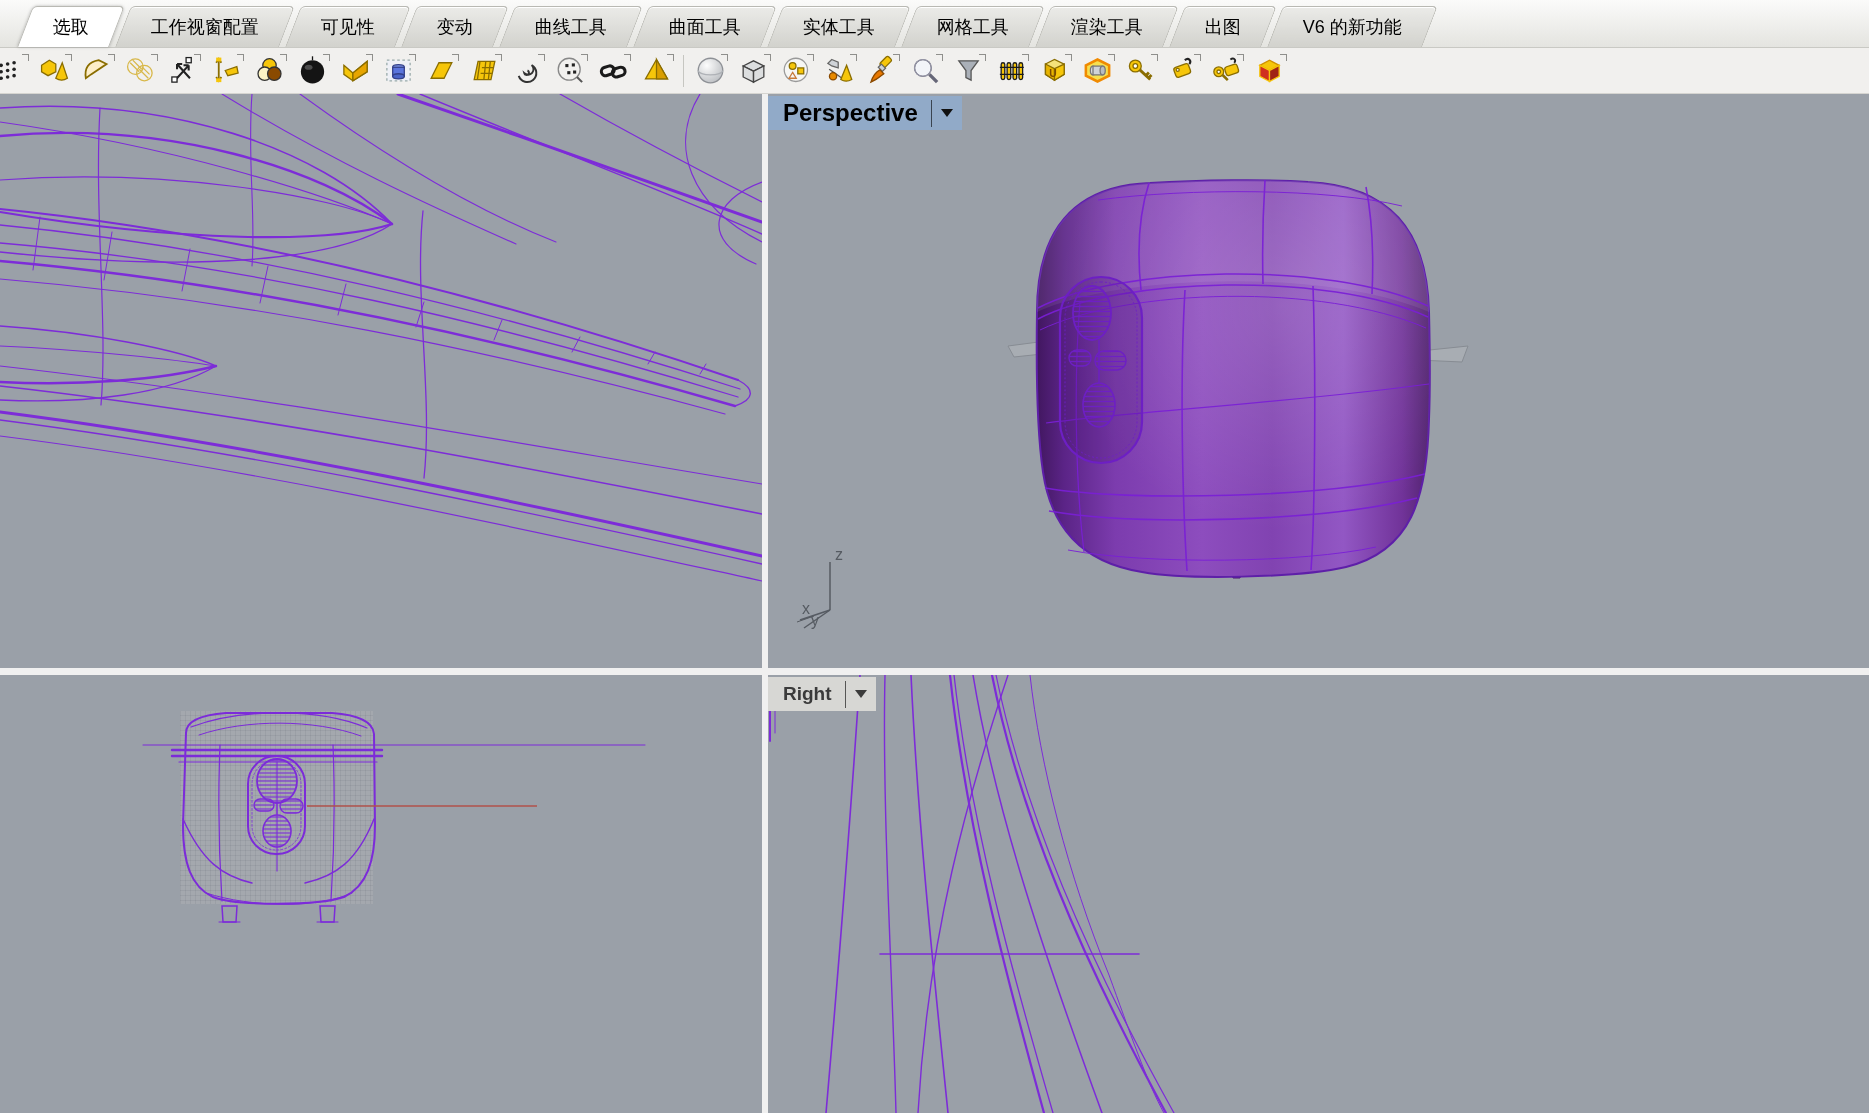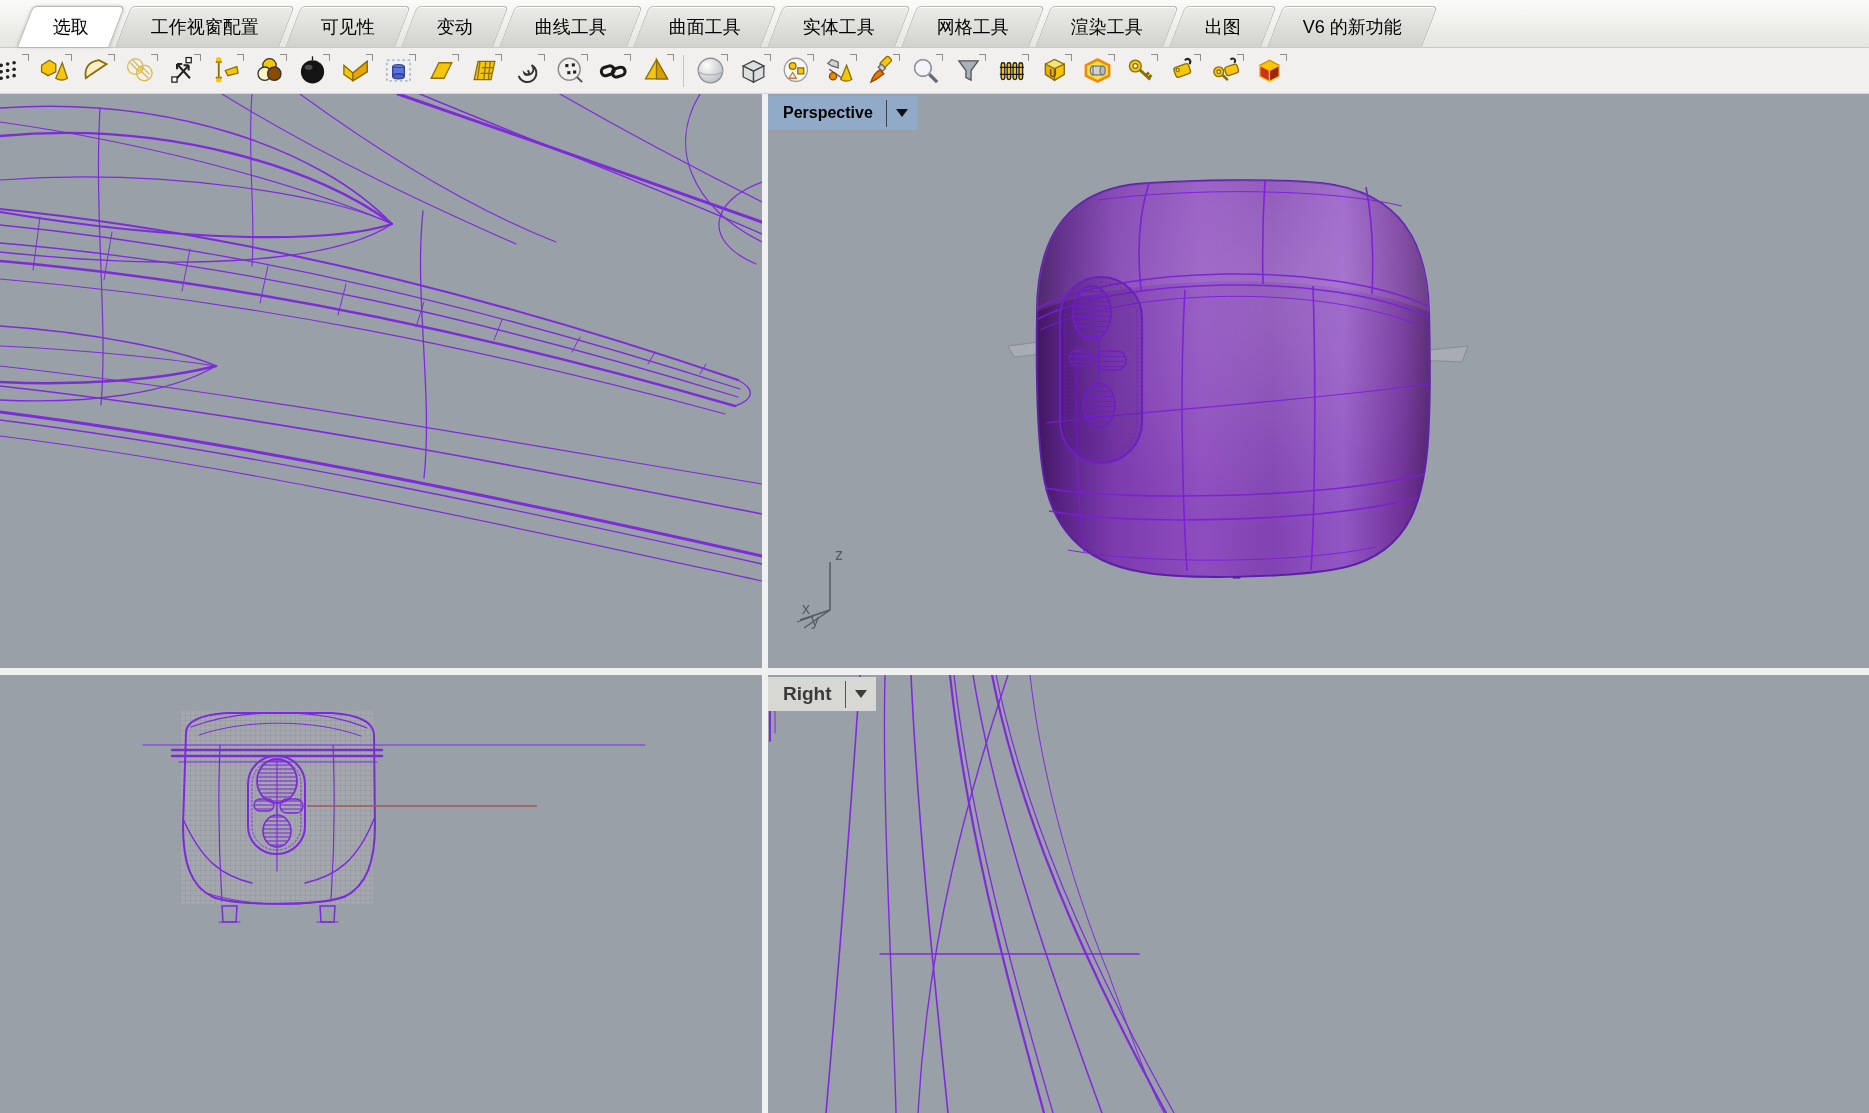--- a/index.html
+++ b/index.html
@@ -46,21 +46,21 @@
   .vp{position:absolute;background:#9aa0a8;overflow:hidden;}
   #vp-tl{left:0;top:0;width:762px;height:574px;}
   #vp-p {left:768px;top:0;width:1101px;height:574px;}
   #vp-bl{left:0;top:581px;width:762px;height:438px;}
   #vp-br{left:768px;top:581px;width:1101px;height:438px;}
   .vp svg.fill{position:absolute;left:0;top:0;width:100%;height:100%;}
   .vp-label{
     position:absolute;top:2px;left:0;height:34px;display:flex;align-items:center;
     padding:0 9px 0 15px;font-weight:bold;z-index:5;cursor:default;
   }
-  .vp-label.active{background:#91aac8;color:#000;font-size:16px;}
+  .vp-label.active{background:#91aac8;color:#000;font-size:24px;}
   .vp-label.inactive{background:#d7d7d4;color:#3b3b3b;font-size:19px;}
   .vp-label .sep{width:1px;height:27px;margin:0 9px 0 13px;background:rgba(0,0,0,.6);}
   .vp-label .arrow{width:0;height:0;border-left:6px solid transparent;border-right:6px solid transparent;}
   .vp-label.active .arrow{border-top:8px solid #111;}
   .vp-label.inactive .arrow{border-top:8px solid #3b3b3b;}
   .axis-gizmo{position:absolute;left:26px;bottom:36px;z-index:4;}
   .axis-gizmo text{fill:#565b62;font-size:16px;font-family:"Liberation Sans",sans-serif;}
 </style>
 </head>
 <body>

